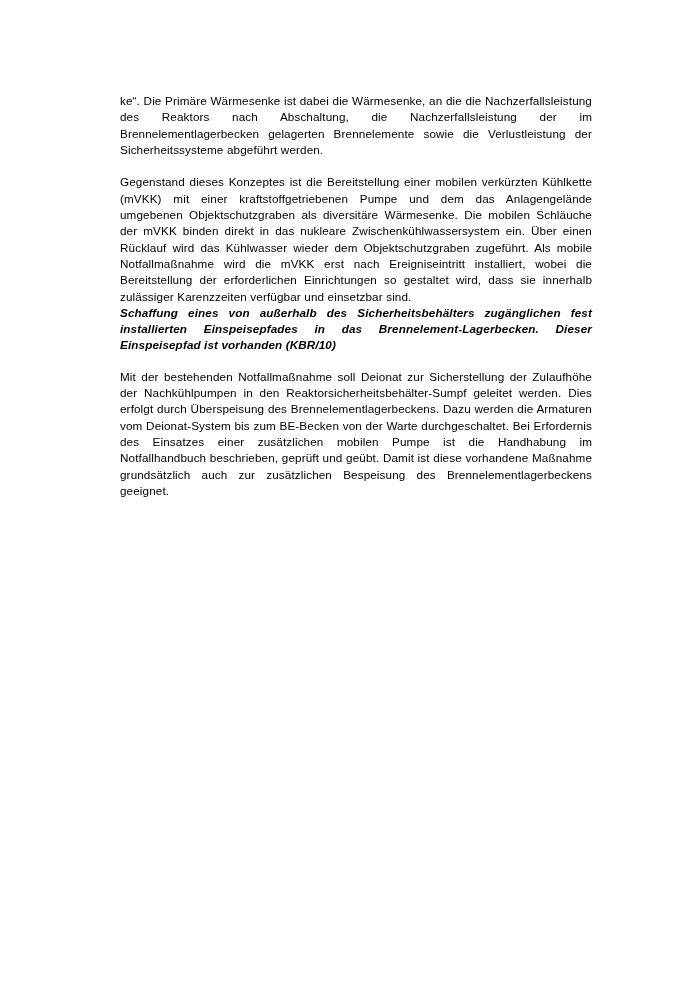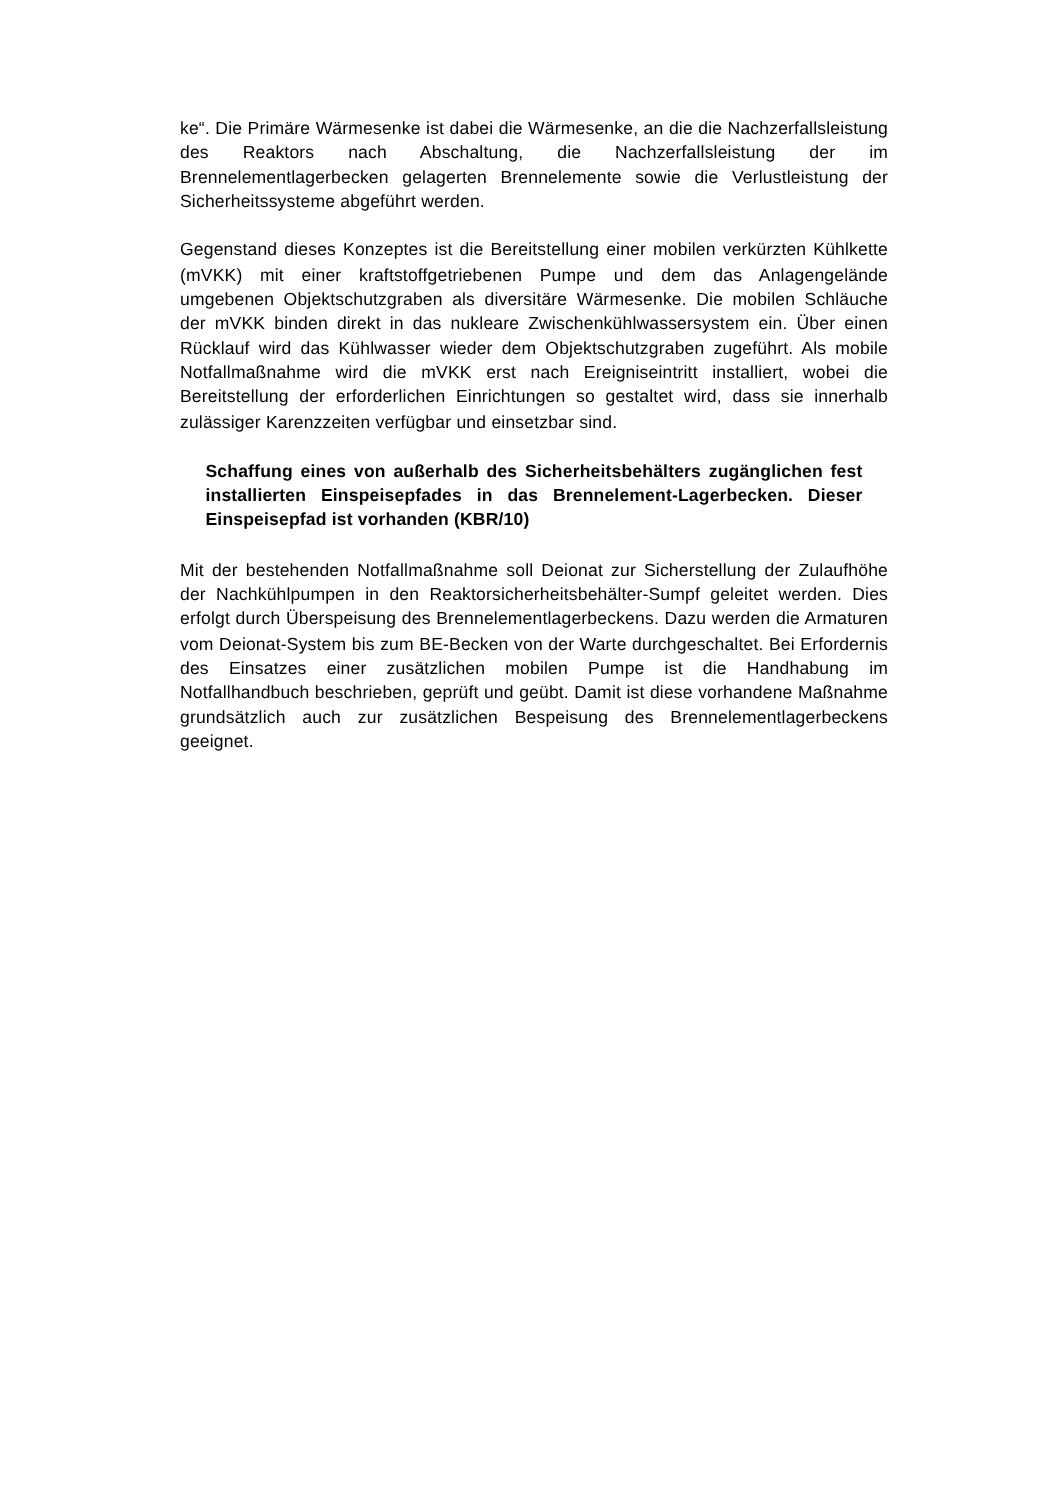--- a/index.html
+++ b/index.html
@@ -19,39 +19,40 @@
     width: 700px;
     height: 990px;
     background: #ffffff;
     box-sizing: border-box;
     padding: 78px 112px 0 120px;
   }
   .doc-body {
     width: 472px;
   }
   p.para {
-    margin: 0 0 0 0;
+    margin: 15px 0 0 0;
     font-size: 11.7px;
     line-height: 16.3px;
     text-align: justify;
     text-justify: inter-word;
     letter-spacing: 0.01em;
     word-spacing: 0.01em;
   }
   p.para + p.para {
     margin-top: 16.3px;
   }
   p.heading {
-    margin: 17px;
+    margin: 0;
     font-size: 11.7px;
     line-height: 16.3px;
     font-weight: bold;
     text-align: justify;
     text-justify: inter-word;
     letter-spacing: 0.01em;
+    font-style: italic;
   }
   .gap-before-heading {
     margin-top: 34px;
   }
   .gap-after-heading {
     margin-top: 16.3px;
   }
 </style>
 </head>
 <body>

